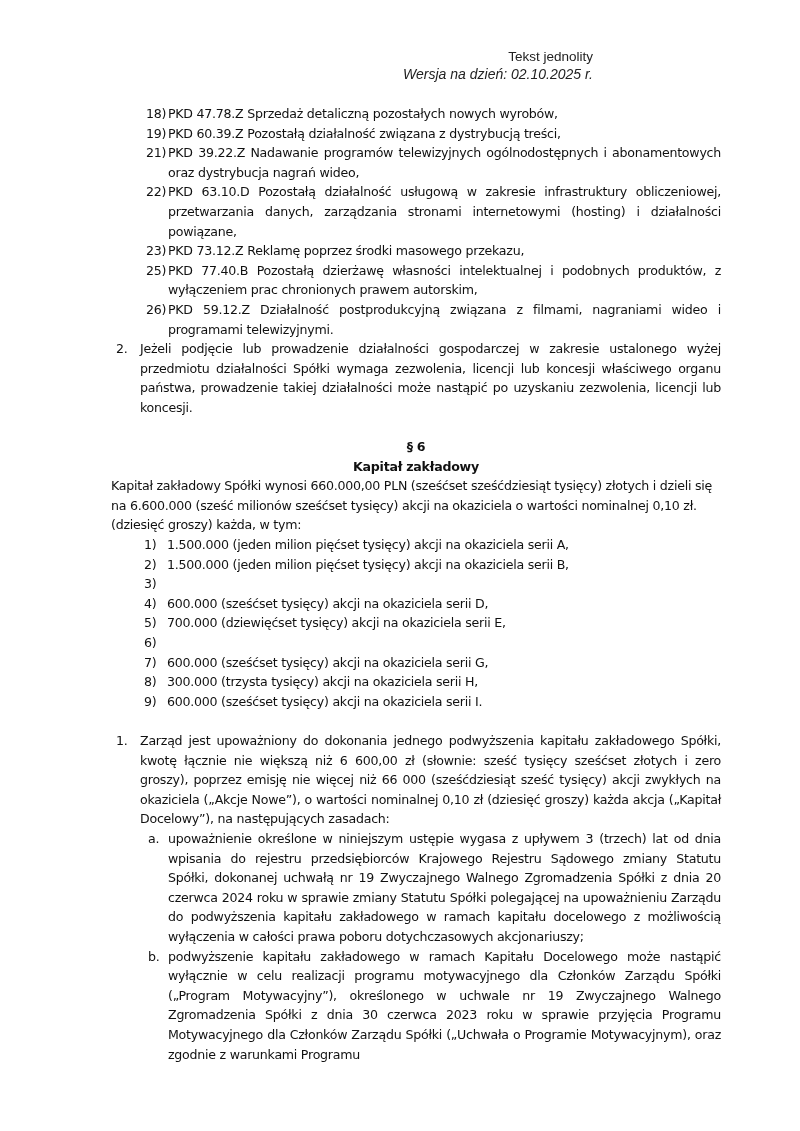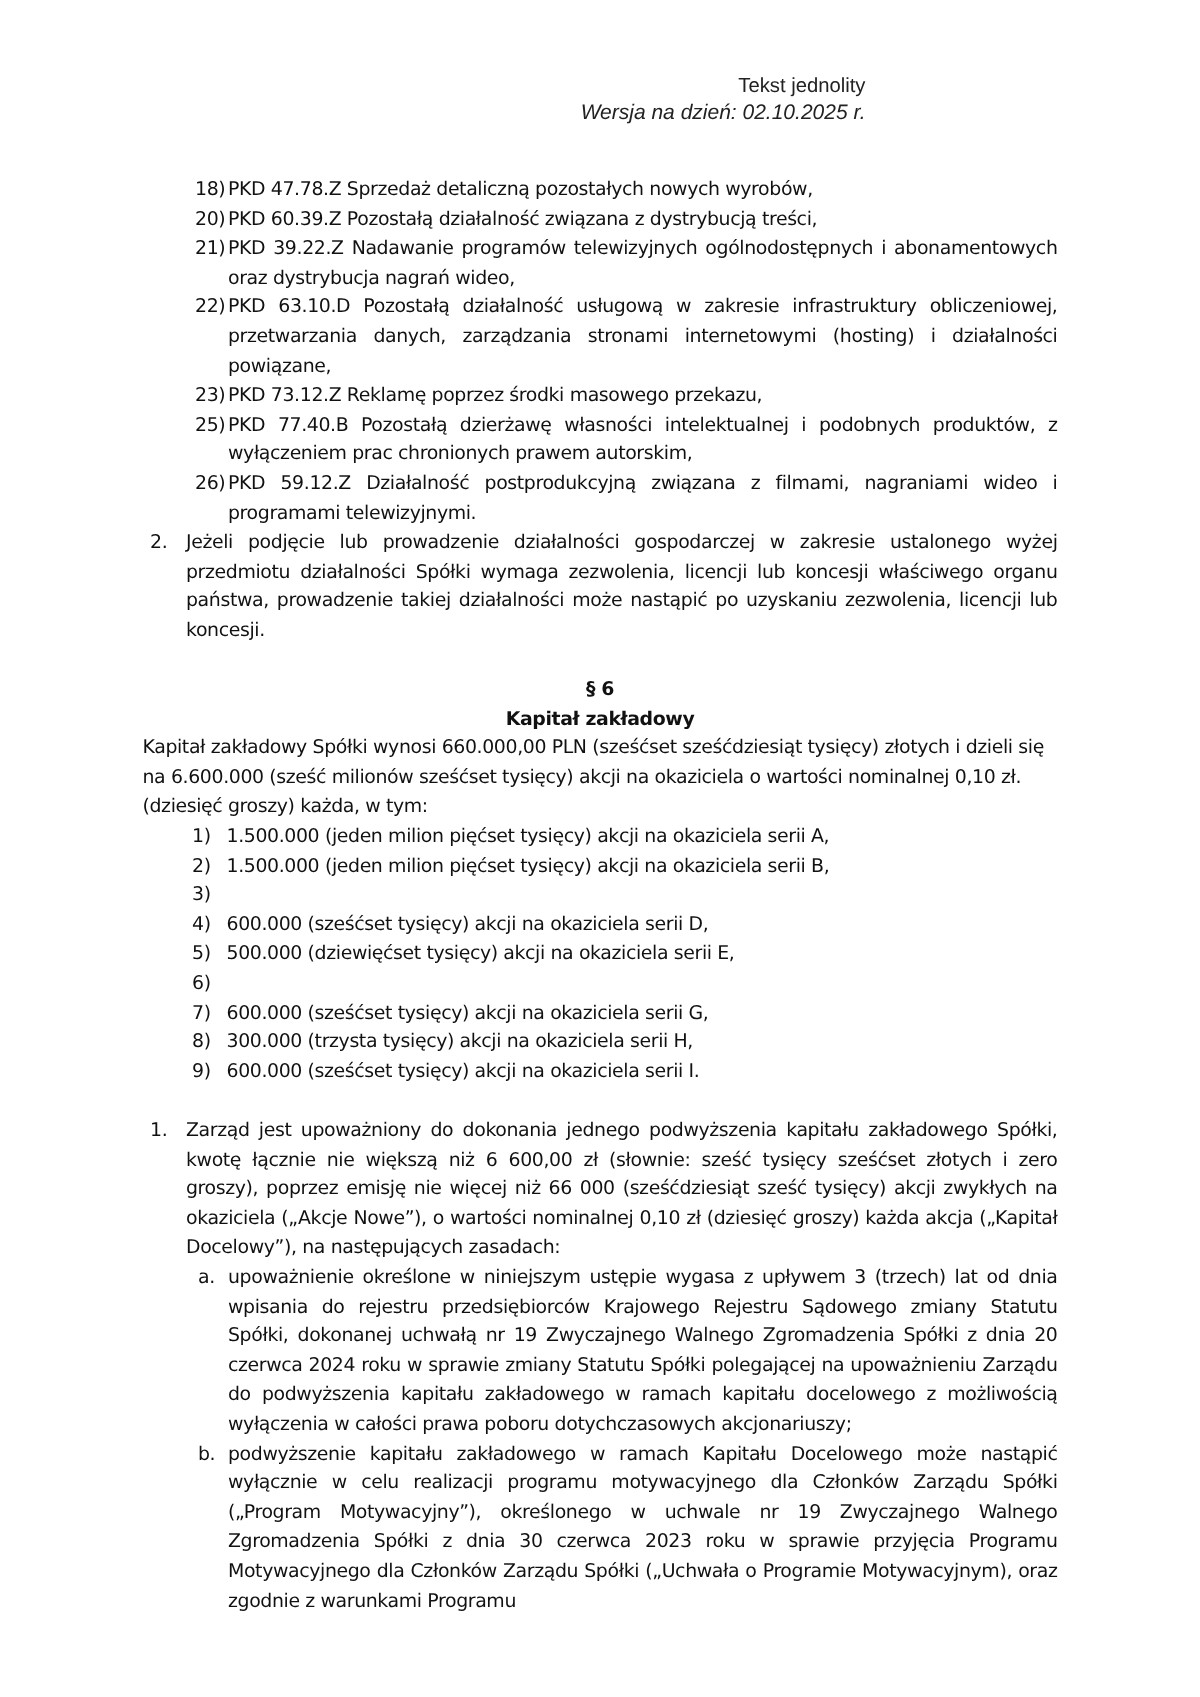--- a/index.html
+++ b/index.html
@@ -1,22 +1,22 @@
 <!DOCTYPE html>
 <html><head>
 <meta charset="utf-8">
 <style>
   html, body { margin:0; padding:0; background:#ffffff; }
   body { width:800px; height:1131px; position:relative; overflow:hidden;
          font-family:"DejaVu Sans", sans-serif; color:#111; }
-  .page { position:absolute; left:0; top:0; width:672px; height:1131px; }
+  .page { position:absolute; left:16px; top:0; width:672px; height:1131px; }
   .hdr { position:absolute; right:95px; top:48px; text-align:right; font-family:"Liberation Sans", sans-serif; }
   .hdr .t1 { font-size:13.5px; line-height:18px; color:#222; }
   .hdr .t2 { font-size:14px; line-height:16px; font-style:italic; color:#222; }
-  .body { position:absolute; left:95px; top:104px; width:610px; font-size:12.6px; line-height:19.6px; letter-spacing:-0.25px;margin-top:12px; }
+  .body { position:absolute; left:95px; top:104px; width:610px; font-size:12.6px; line-height:19.6px; letter-spacing:-0.25px; }
   .row { display:flex; }
   .num { flex:0 0 auto; }
   .txt { flex:1 1 auto; text-align:justify; }
   .pkd { padding-left:35px; }
   .pkd .num { width:22px; }
   .pt { padding-left:5px; }
   .pt .num { width:24px; }
   .center { text-align:center; font-weight:bold; }
   .gap { height:19.6px; }
   .shares { padding-left:33px; }
@@ -35,21 +35,21 @@
   </div>
 
   <div class="body">
 
     <div>
       <div class="row pkd">
           <span class="num">18)</span>
           <span class="txt">PKD 47.78.Z Sprzedaż detaliczną pozostałych nowych wyrobów,</span>
         </div>
       <div class="row pkd">
-          <span class="num">20)</span>
+          <span class="num">19)</span>
           <span class="txt">PKD 60.39.Z Pozostałą działalność związana z dystrybucją treści,</span>
         </div>
       <div class="row pkd">
           <span class="num">21)</span>
           <span class="txt">PKD 39.22.Z Nadawanie programów telewizyjnych ogólnodostępnych i abonamentowych oraz dystrybucja nagrań wideo,</span>
         </div>
       <div class="row pkd">
           <span class="num">22)</span>
           <span class="txt">PKD 63.10.D Pozostałą działalność usługową w zakresie infrastruktury obliczeniowej, przetwarzania danych, zarządzania stronami internetowymi (hosting) i działalności powiązane,</span>
         </div>
@@ -94,21 +94,21 @@
         </div>
       <div class="row shares">
           <span class="num">3)</span>
         </div>
       <div class="row shares">
           <span class="num">4)</span>
           <span>600.000 (sześćset tysięcy) akcji na okaziciela serii D,</span>
         </div>
       <div class="row shares">
           <span class="num">5)</span>
-          <span>500.000 (dziewięćset tysięcy) akcji na okaziciela serii E,</span>
+          <span>700.000 (dziewięćset tysięcy) akcji na okaziciela serii E,</span>
         </div>
       <div class="row shares">
           <span class="num">6)</span>
         </div>
       <div class="row shares">
           <span class="num">7)</span>
           <span>600.000 (sześćset tysięcy) akcji na okaziciela serii G,</span>
         </div>
       <div class="row shares">
           <span class="num">8)</span>

